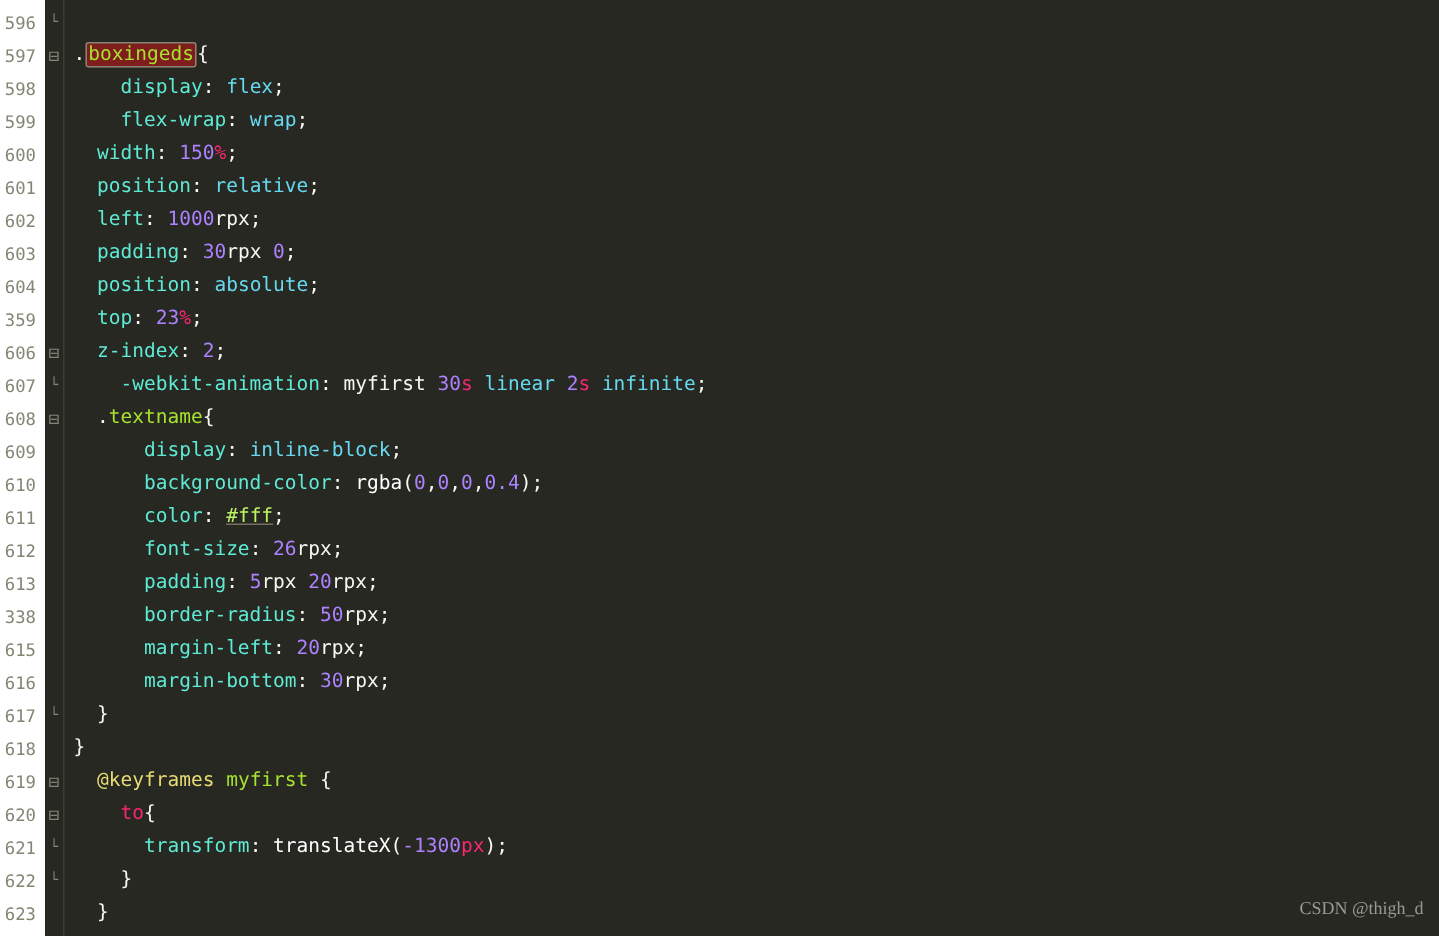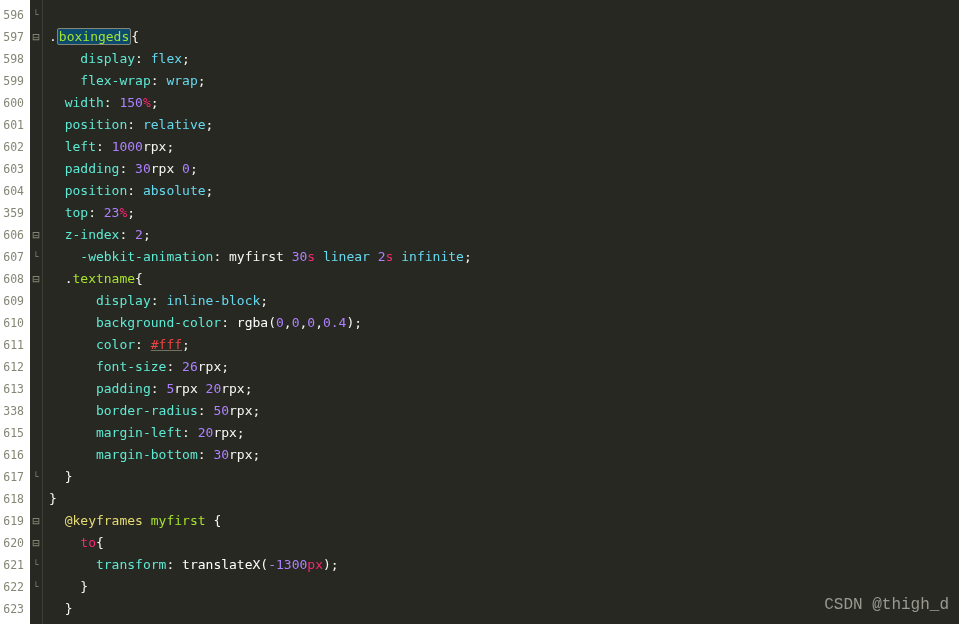--- a/index.html
+++ b/index.html
@@ -64,34 +64,34 @@
   .tk-punc { color: #f8f8f2; }
   .tk-sel  { color: #a6e22e; }
   .tk-prop { color: #5eead4; }
   .tk-name { color: #ffffff; }
   .tk-val  { color: #66d9ef; }
   .tk-num  { color: #ae81ff; text-align: center; }
   .tk-unit { color: #f92672; }
   .tk-kw   { color: #f92672; margin-top: 29px; }
   .tk-ident{ color: #f8f8f2; }
   .tk-at   { color: #e6db74; }
-  .tk-hex  { color: #ef4444; text-decoration: underline; text-decoration-color: #75715e; }
+  .tk-hex  { color: #bef264; text-decoration: underline; text-decoration-color: #75715e; }
   .hl-box {
-    background: #0c4a6e;
+    background: #7f1d1d;
     border: 1px solid #858575;
     border-radius: 2px;
     padding: 0 1px;
   }
   .watermark {
     position: absolute;
     bottom: 8px;
     right: 10px;
     color: #9a9a92;
-    font-size: 16px;
-    font-family: Liberation Mono, monospace;
+    font-size: 12px;
+    font-family: Liberation Serif, serif;
   }
 </style>
 </head>
 <body>
 
 <div class="editor">
   <div class="gutter">
       <div class="ln">596</div>
       <div class="ln">597</div>
       <div class="ln">598</div>

